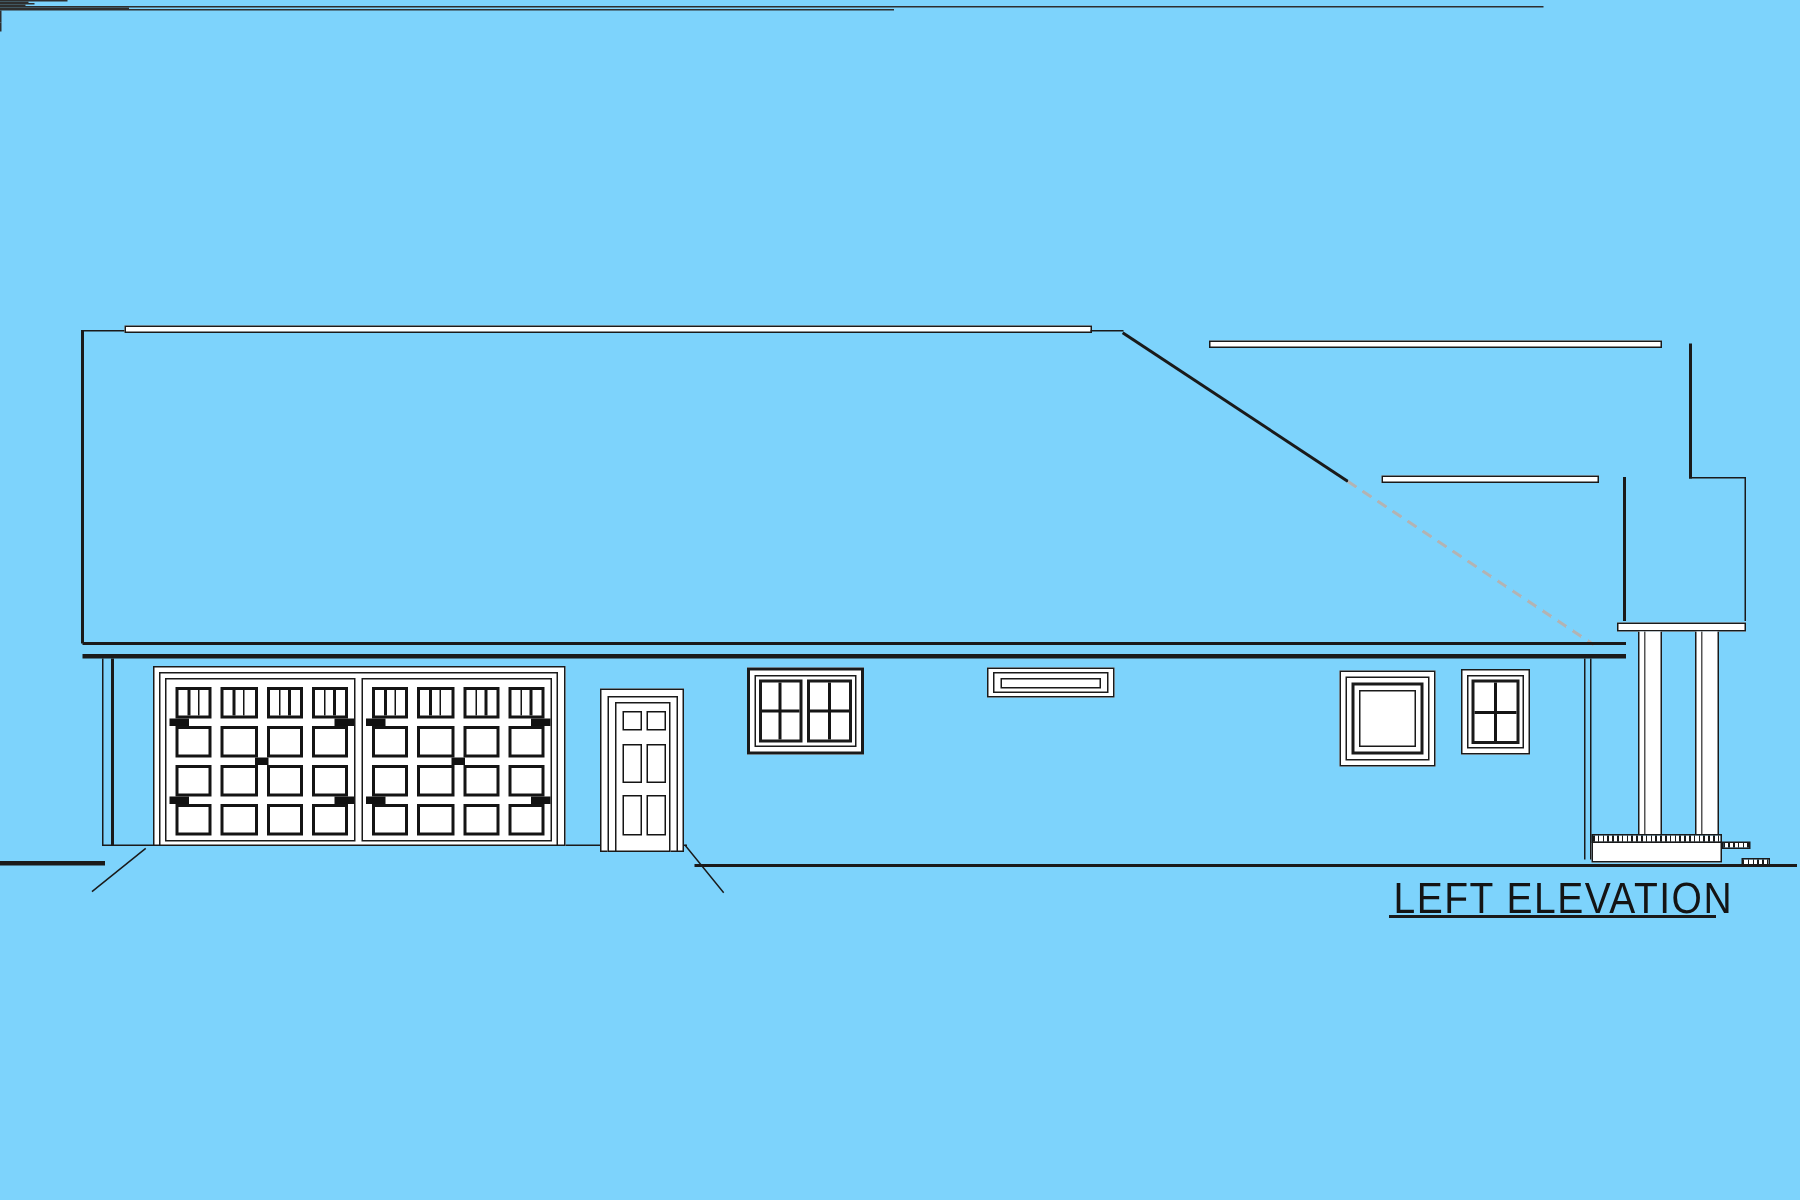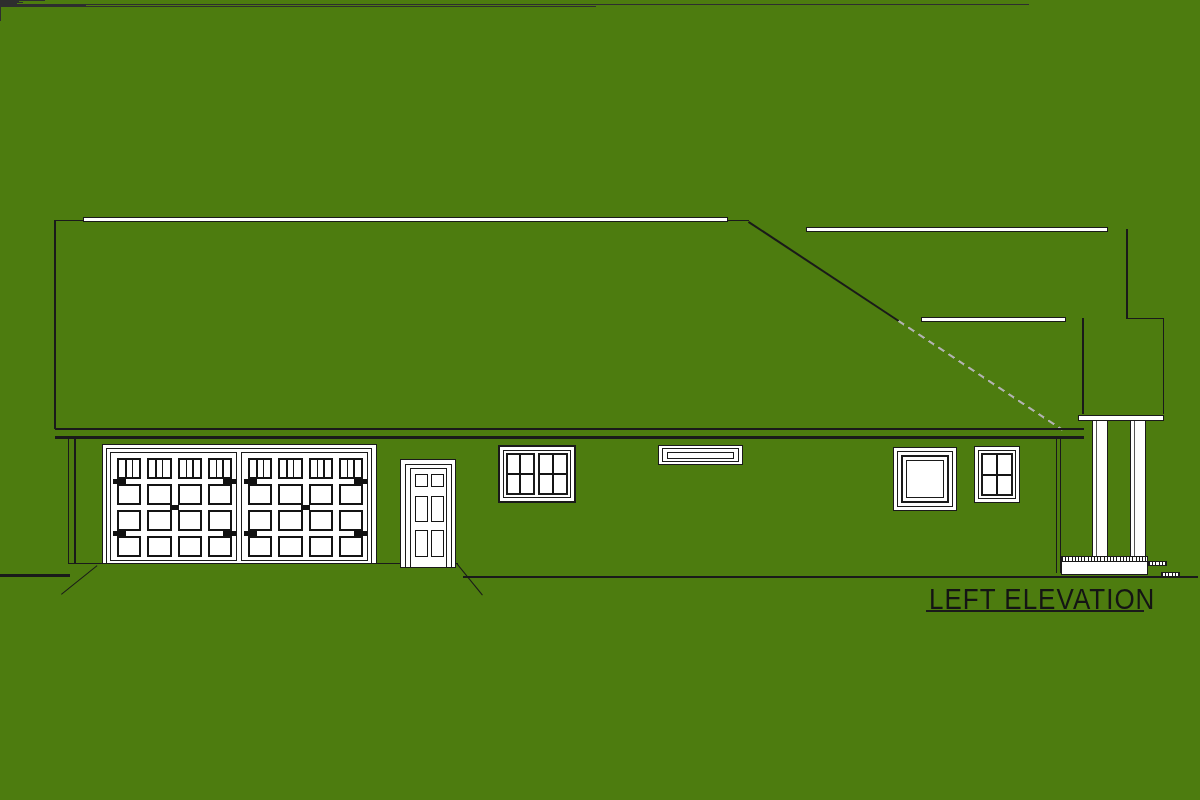--- a/index.html
+++ b/index.html
@@ -1,16 +1,16 @@
 <!DOCTYPE html>
 <html><head>
 <meta charset="utf-8">
 <style>
   html,body{margin:0;padding:0;background:#ffffff;}
-  #canvas{position:relative;width:1200px;height:800px;background:#4d7c0f;overflow:hidden;
+  #canvas{position:relative;width:1200px;height:800px;background:#7dd3fc;overflow:hidden;
           font-family:"Liberation Sans",sans-serif;}
   .hl,.vl,.band,.rect,.diag,.hatch,.blk{position:absolute;box-sizing:border-box;}
   .hl{background:#1a1a1a;height:1.5px;}
   .thin{height:1px;background:#2e2e2e;}
   .vl{background:#1a1a1a;width:1.5px;}
   .vthin{width:1px;background:#2e2e2e;}
   .band{background:#ffffff;border:1.4px solid #1a1a1a;}
   .rect{background:#ffffff;border:1.5px solid #1a1a1a;}
   .diag{height:1.5px;background:#1a1a1a;transform-origin:0 0;}
   .diag.dashed{background:repeating-linear-gradient(90deg,#b3b3b3 0 7px,transparent 7px 12px);}

